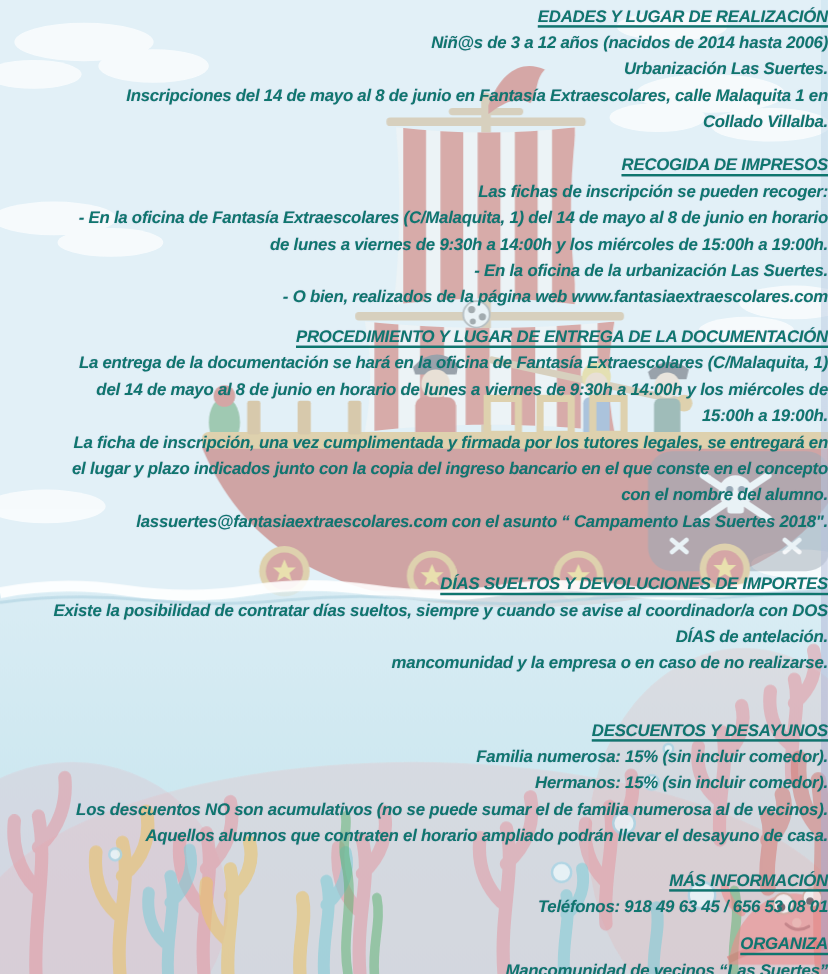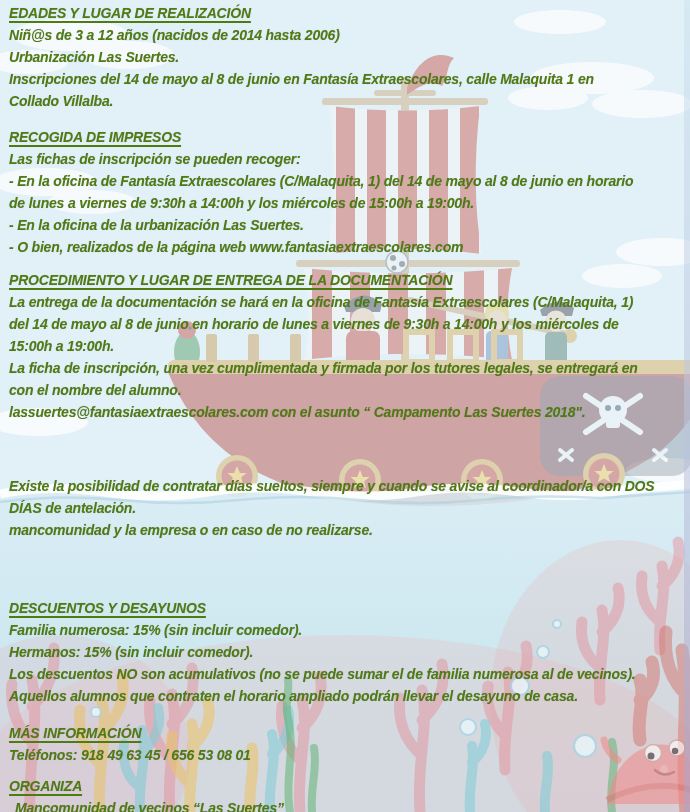--- a/index.html
+++ b/index.html
@@ -7,22 +7,23 @@
     width:690px;height:812px;position:relative;overflow:hidden;
     background:#e2f0f7;
     font-family:"Liberation Sans",sans-serif;
   }
   #bg-illustration{position:absolute;left:0;top:0;width:690px;height:812px;z-index:0;}
   .sec{position:absolute;left:9px;right:0;z-index:2;}
   .hd,.line{
     font-style:italic;font-weight:bold;
     font-size:14px;line-height:22px;
     letter-spacing:-0.2px;white-space:nowrap;
-    color:#4d7c0f;
+    color:#0f766e;
     text-shadow:0 0 1px rgba(103,44,160,.25);
+    text-align:right;
   }
   .hd{text-decoration:underline;text-decoration-thickness:1.5px;text-underline-offset:3px;}
   .indent{padding-left:6px;}
 </style>
 </head>
 <body>
 
 <svg id="bg-illustration" viewBox="0 0 690 812" xmlns="http://www.w3.org/2000/svg" aria-hidden="true">
   <defs>
     <linearGradient id="seaGrad" x1="0" y1="0" x2="0" y2="1">
@@ -240,25 +241,27 @@
     <div class="line">- En la oficina de la urbanización Las Suertes.</div>
     <div class="line">- O bien, realizados de la página web www.fantasiaextraescolares.com</div>
   </section>
 
   <section class="sec" style="top:269px">
     <div class="hd">PROCEDIMIENTO Y LUGAR DE ENTREGA DE LA DOCUMENTACIÓN</div>
     <div class="line">La entrega de la documentación se hará en la oficina de Fantasía Extraescolares (C/Malaquita, 1)</div>
     <div class="line">del 14 de mayo al 8 de junio en horario de lunes a viernes de 9:30h a 14:00h y los miércoles de</div>
     <div class="line">15:00h a 19:00h.</div>
     <div class="line">La ficha de inscripción, una vez cumplimentada y firmada por los tutores legales, se entregará en</div>
+    <div class="line">el lugar y plazo indicados junto con la copia del ingreso bancario en el que conste en el concepto</div>
     <div class="line">con el nombre del alumno.</div>
     <div class="line">lassuertes@fantasiaextraescolares.com con el asunto “ Campamento Las Suertes 2018".</div>
   </section>
 
   <section class="sec" style="top:475px">
+    <div class="hd">DÍAS SUELTOS Y DEVOLUCIONES DE IMPORTES</div>
     <div class="line">Existe la posibilidad de contratar días sueltos, siempre y cuando se avise al coordinador/a con DOS</div>
     <div class="line">DÍAS de antelación.</div>
     <div class="line">mancomunidad y la empresa o en caso de no realizarse.</div>
   </section>
 
   <section class="sec" style="top:597px">
     <div class="hd">DESCUENTOS Y DESAYUNOS</div>
     <div class="line">Familia numerosa: 15% (sin incluir comedor).</div>
     <div class="line">Hermanos: 15% (sin incluir comedor).</div>
     <div class="line">Los descuentos NO son acumulativos (no se puede sumar el de familia numerosa al de vecinos).</div>

